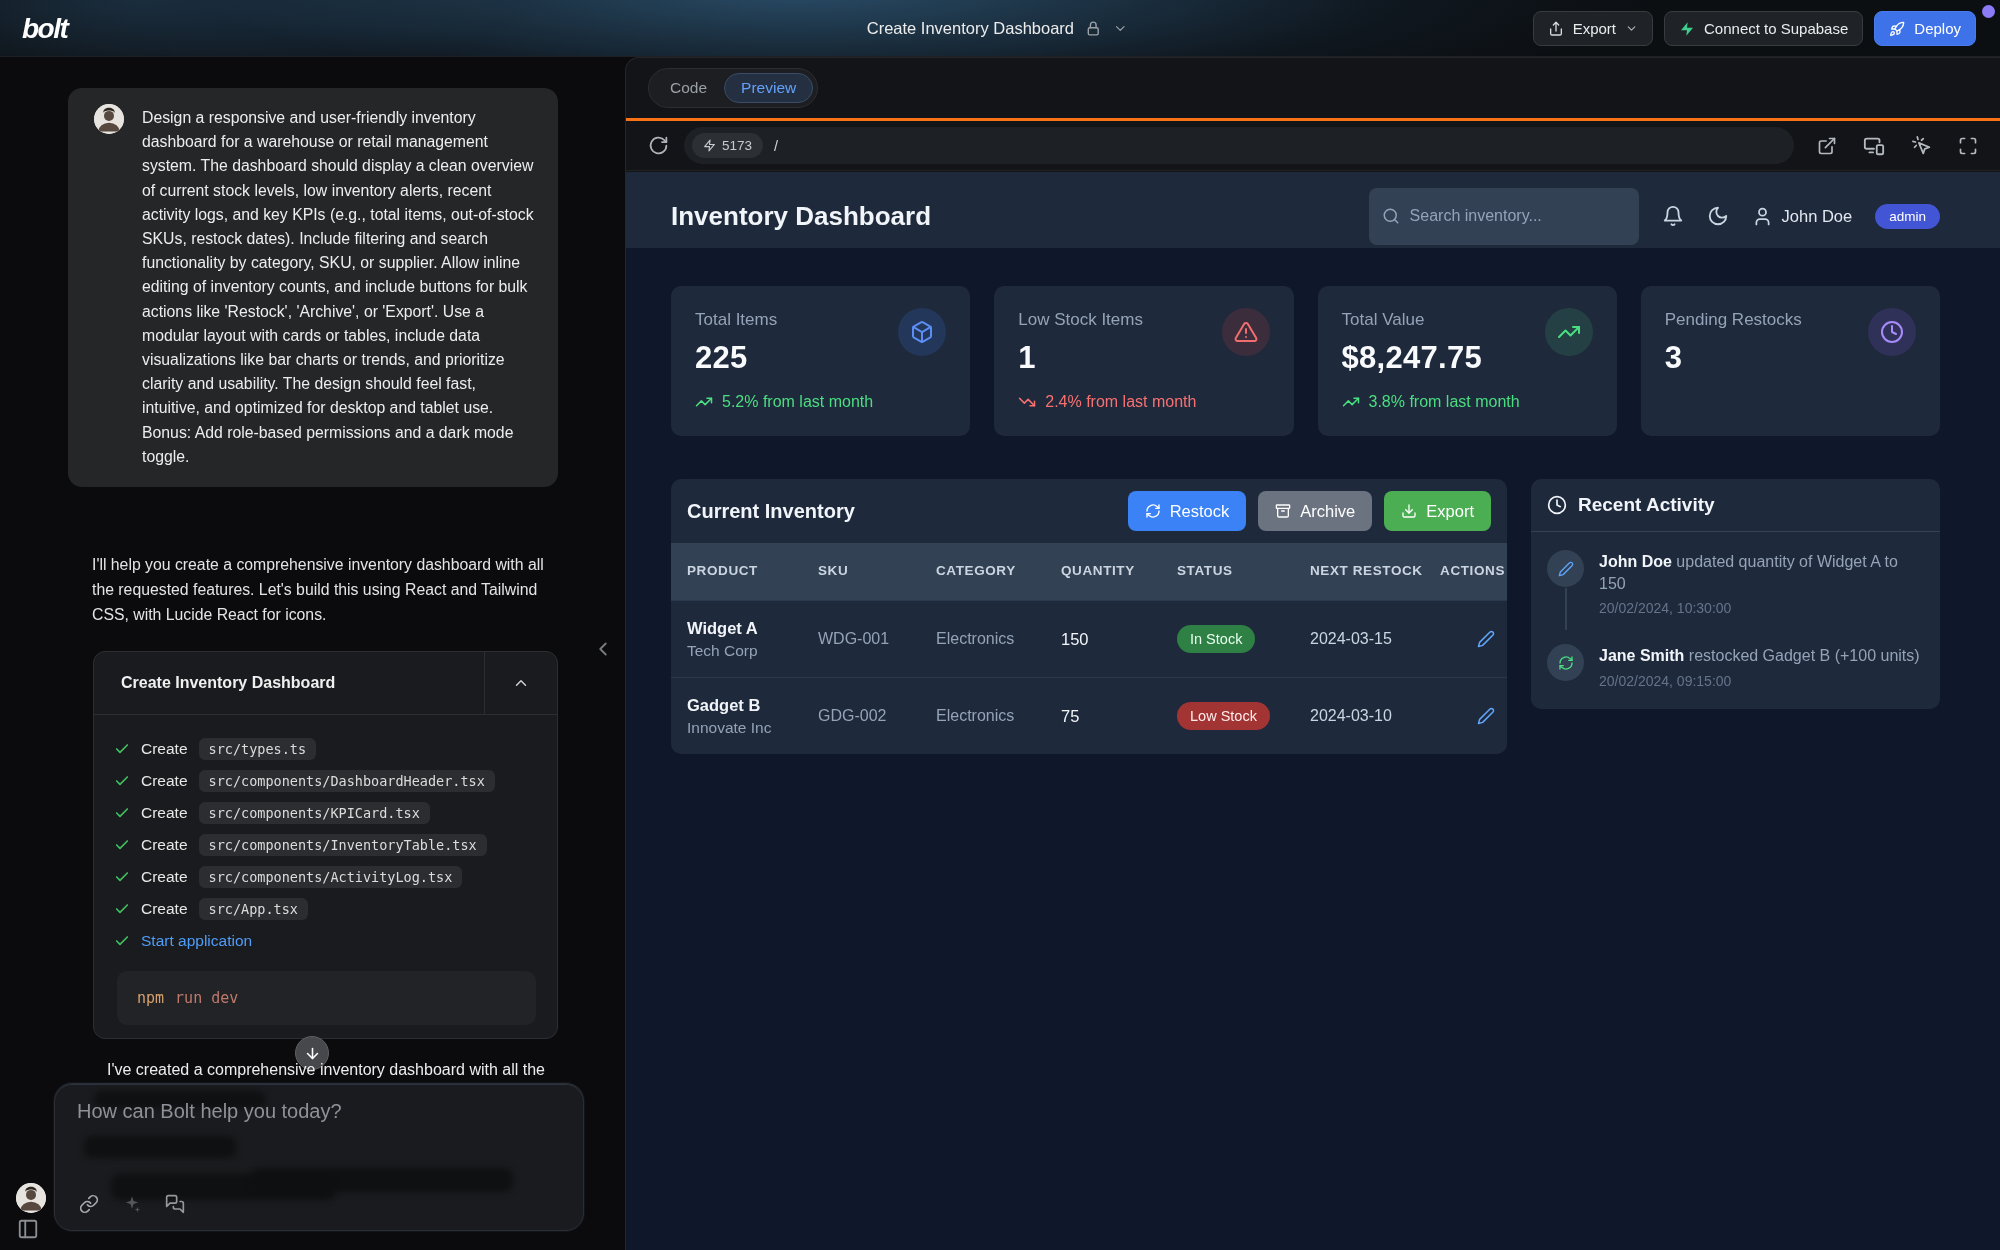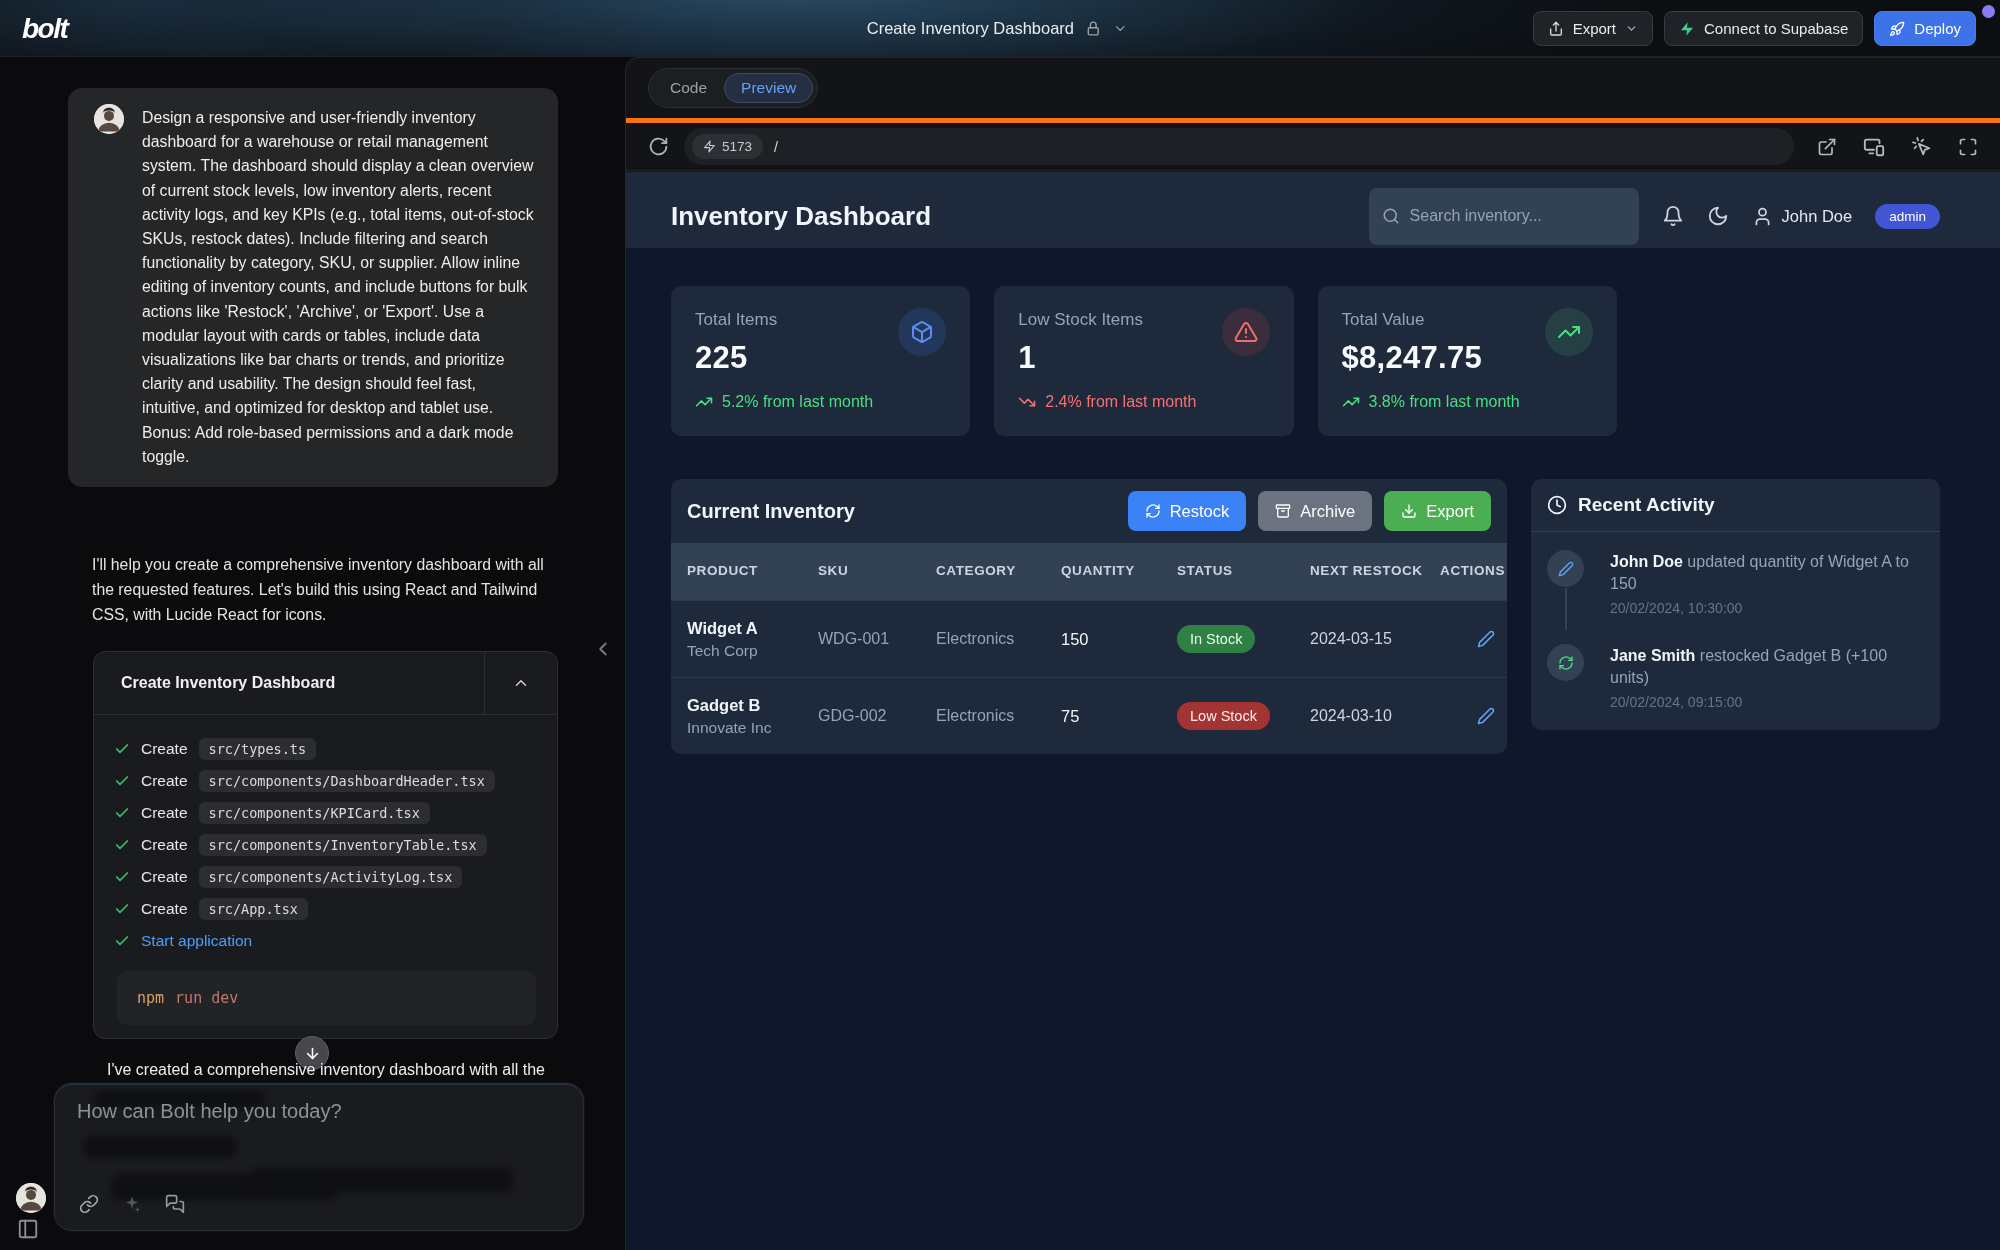--- a/index.html
+++ b/index.html
@@ -112,21 +112,21 @@
   .workbench {
     position: absolute; left: 625px; top: 57px; right: 0; bottom: 0;
     background: #131417; border-top-left-radius: 14px;
     border-left: 1px solid #242629; border-top: 1px solid #242629; overflow: hidden;
   }
   .wb-tabs { height: 60px; display: flex; align-items: center; padding-left: 22px; }
   .seg { display: flex; background: #1c1e21; border: 1px solid #2c2e32; border-radius: 999px; padding: 4px; }
   .seg-item { padding: 6px 17px; font-size: 15.5px; color: #9aa0a5; border-radius: 999px; cursor: pointer; }
   .seg-item.active { background: #243041; color: #64a0f7; border: 1px solid #3a4d66; padding: 5px 16px; }
   .wb-url {
-    height: 53px; border-top: 5px solid #f97316; border-bottom: 1px solid #202226;
+    height: 53px; border-top: 3px solid #f97316; border-bottom: 1px solid #202226;
     display: flex; align-items: center; padding: 0 22px; gap: 15px;
   }
   .reload { color: #aeb3b8; cursor: pointer; }
   .url-pill { flex: 1; height: 37px; background: #1d2024; border-radius: 999px; display: flex; align-items: center; padding: 0 8px; gap: 11px; }
   .port-badge {
     display: flex; align-items: center; gap: 6px; background: #2c3035; border-radius: 999px;
     padding: 5px 11px; font-size: 13.5px; color: #c8ccd0; cursor: pointer;
   }
   .url-path { font-size: 14.5px; color: #d2d5d8; }
   .url-icons { display: flex; gap: 26px; align-items: center; margin-left: 8px; color: #b5bac0; }
@@ -197,21 +197,21 @@
   .badge.instock { background: #2e8045; color: #e9ffef; }
   .badge.lowstock { background: #a23434; color: #ffecec; }
   .td.date { font-size: 16px; color: #cbd5e1; }
   .td.act { display: flex; justify-content: flex-end; padding-right: 12px; color: #60a5fa; }
   .td.act svg { cursor: pointer; }
 
   .act-panel { background: #1e293b; border-radius: 10px; }
   .act-head { display: flex; gap: 11px; align-items: center; padding: 15px 16px; border-bottom: 1px solid #334155; color: #f1f5f9; }
   .act-title { font-size: 19px; font-weight: 700; }
   .act-body { padding: 18px 16px 4px 16px; }
-  .act-item { display: flex; gap: 26px; position: relative; padding-bottom: 28px; }
+  .act-item { display: flex; gap: 15px; position: relative; padding-bottom: 28px; }
   .act-item:last-child { padding-bottom: 16px; }
   .act-icon {
     width: 37px; height: 37px; border-radius: 50%; background: #334155; flex: 0 0 auto;
     display: flex; align-items: center; justify-content: center; position: relative; z-index: 1;
   }
   .act-line { position: absolute; left: 18px; top: 38px; width: 2px; height: 42px; background: #334155; }
   .act-icon.pencil { color: #60a5fa; } .act-icon.refresh { color: #4ade80; }
   .act-text { font-size: 16px; color: #94a3b8; line-height: 1.35; padding-top: 1px; }
   .act-user { font-weight: 700; color: #f1f5f9; }
   .act-time { font-size: 14px; color: #64748b; margin-top: 6px; }
@@ -590,20 +590,30 @@
             <span>3.8% from last month</span>
           </div>
           <div class="kpi-icon ic-green">
             <svg width="24" height="24" viewBox="0 0 24 24" fill="none" stroke="currentColor" stroke-width="2" stroke-linecap="round" stroke-linejoin="round">
                 <polyline points="22 7 13.5 15.5 8.5 10.5 2 17"></polyline>
                 <polyline points="16 7 22 7 22 13"></polyline>
               </svg>
           </div>
         </div>
 
+        <div class="kpi">
+          <div class="kpi-label">Pending Restocks</div>
+          <div class="kpi-value">3</div>
+          <div class="kpi-icon ic-purple">
+            <svg width="24" height="24" viewBox="0 0 24 24" fill="none" stroke="currentColor" stroke-width="2" stroke-linecap="round" stroke-linejoin="round">
+                <circle cx="12" cy="12" r="10"></circle>
+                <polyline points="12 6 12 12 16 14"></polyline>
+              </svg>
+          </div>
+        </div>
       </div>
 
       <div class="panels">
 
         <div class="inv-panel">
           <div class="inv-head">
             <div class="inv-title">Current Inventory</div>
             <div class="inv-actions">
               <button class="btn restock">
                 <span>

